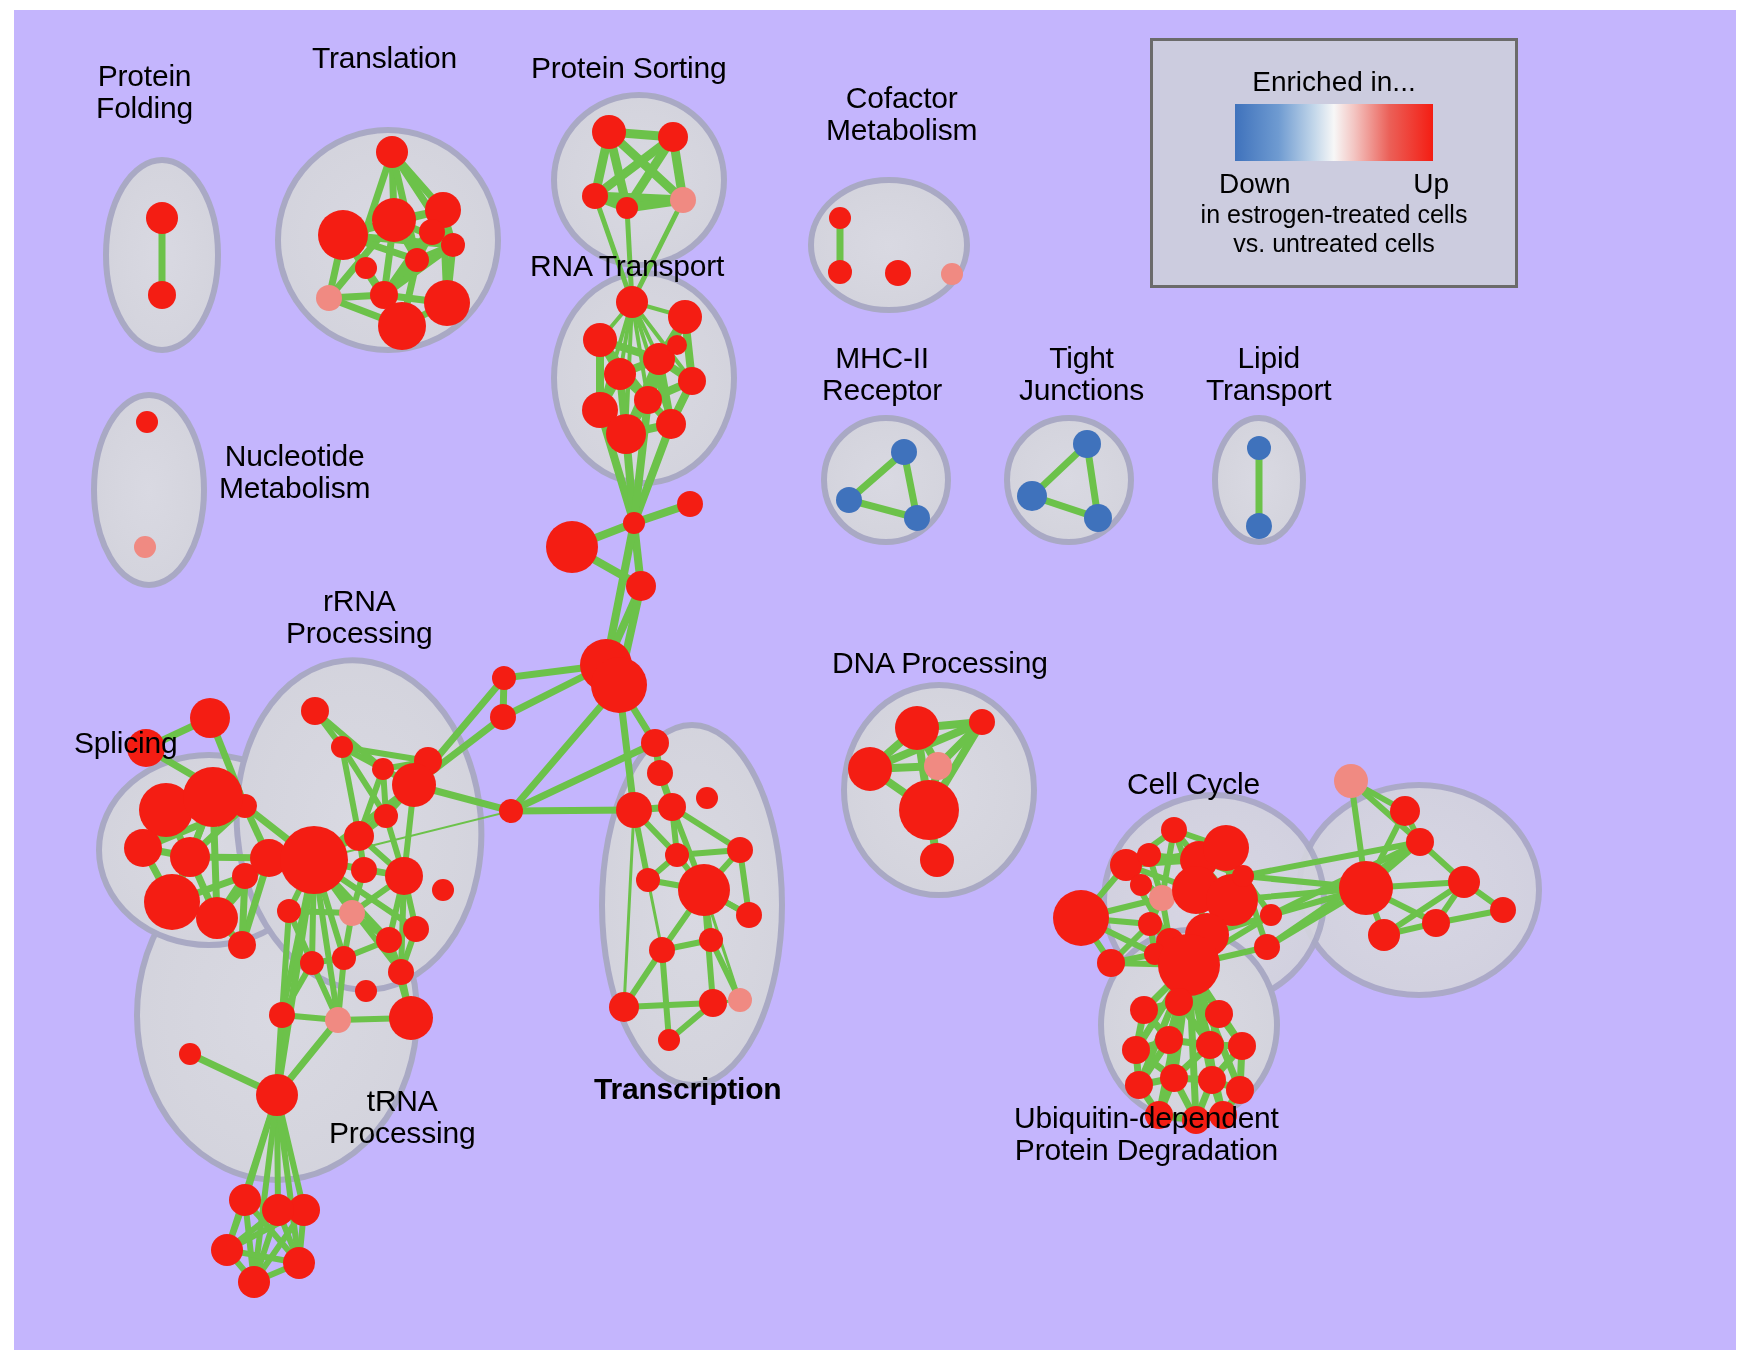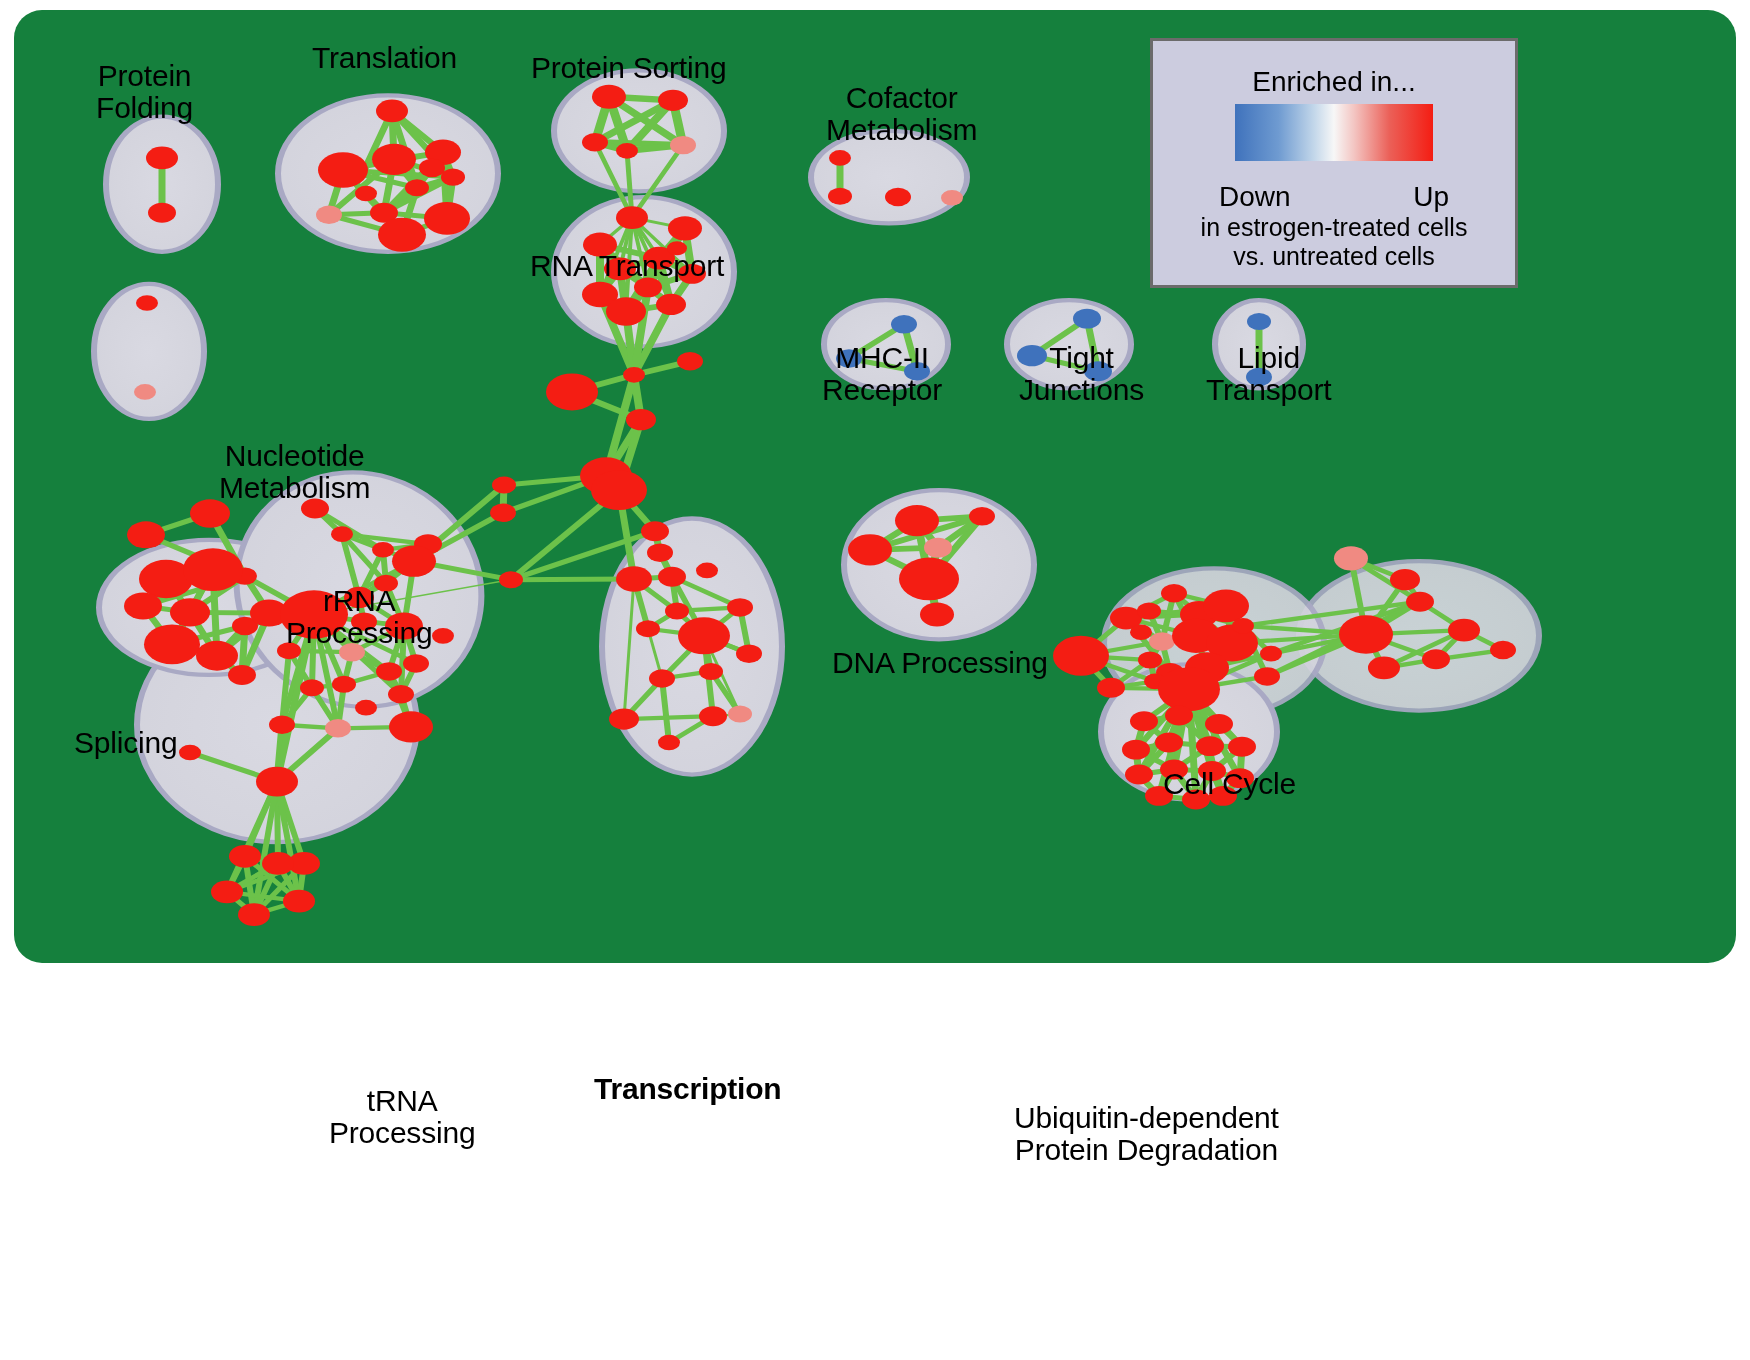--- a/index.html
+++ b/index.html
@@ -7,23 +7,22 @@
   body{font-family:"Liberation Sans", sans-serif;}
   #stage{
     position:relative;
     width:1750px;height:1360px;
     background:#ffffff;
     overflow:hidden;
   }
   #canvasArea{
     position:absolute;
     left:14px;top:10px;
-    width:1722px;height:953px;
-    background:#15803d;
-    border-radius:28px;
+    width:1722px;height:1340px;
+    background:#c4b5fd;
   }
   svg.net{position:absolute;left:0;top:0;width:100%;height:100%;display:block;}
   .cluster-label{
     position:absolute;
     color:#000;
     font-family:"Liberation Sans", sans-serif;
     font-size:30px;
     line-height:1.08;
     font-weight:400;
     white-space:pre;
@@ -40,21 +39,21 @@
     display:flex;flex-direction:column;align-items:center;
     padding-top:25px;
   }
   #legendTitle{font-size:28px;color:#000;}
   #legendBar{
     width:198px;height:57px;margin-top:6px;
     background:linear-gradient(to right,#3f72bc 0%,#6f9bd1 22%,#c3d7ea 40%,#f7f7f7 50%,#f3c6c3 60%,#eb6058 78%,#f41d13 100%);
   }
   #legendEnds{
     width:230px;display:flex;justify-content:space-between;
-    font-size:28px;color:#000;margin-top:20px;
+    font-size:28px;color:#000;margin-top:7px;
   }
   .legend-sub{font-size:25px;color:#000;line-height:1.15;text-align:center;}
 </style>
 </head>
 <body>
 
 <div id="stage">
   <div id="canvasArea">
 
     <svg class="net" viewBox="0 0 1722 1340" preserveAspectRatio="none">
@@ -769,21 +768,21 @@
 Junctions</div>
     <div class="cluster-label" style="left:1192px;top:332px;">Lipid
 Transport</div>
     <div class="cluster-label" style="left:60px;top:717px;">Splicing</div>
     <div class="cluster-label" style="left:272px;top:575px;">rRNA
 Processing</div>
     <div class="cluster-label" style="left:315px;top:1075px;">tRNA
 Processing</div>
     <div class="cluster-label" style="left:580px;top:1063px;font-weight:bold;">Transcription</div>
     <div class="cluster-label" style="left:818px;top:637px;">DNA Processing</div>
-    <div class="cluster-label" style="left:1113px;top:758px;margin-left:36px;">Cell Cycle</div>
+    <div class="cluster-label" style="left:1113px;top:758px;">Cell Cycle</div>
     <div class="cluster-label" style="left:1000px;top:1092px;">Ubiquitin-dependent
 Protein Degradation</div>
 
     <div id="legendBox">
       <div id="legendTitle">Enriched in...</div>
       <div id="legendBar"></div>
       <div id="legendEnds">
         <span>Down</span>
         <span>Up</span>
       </div>

